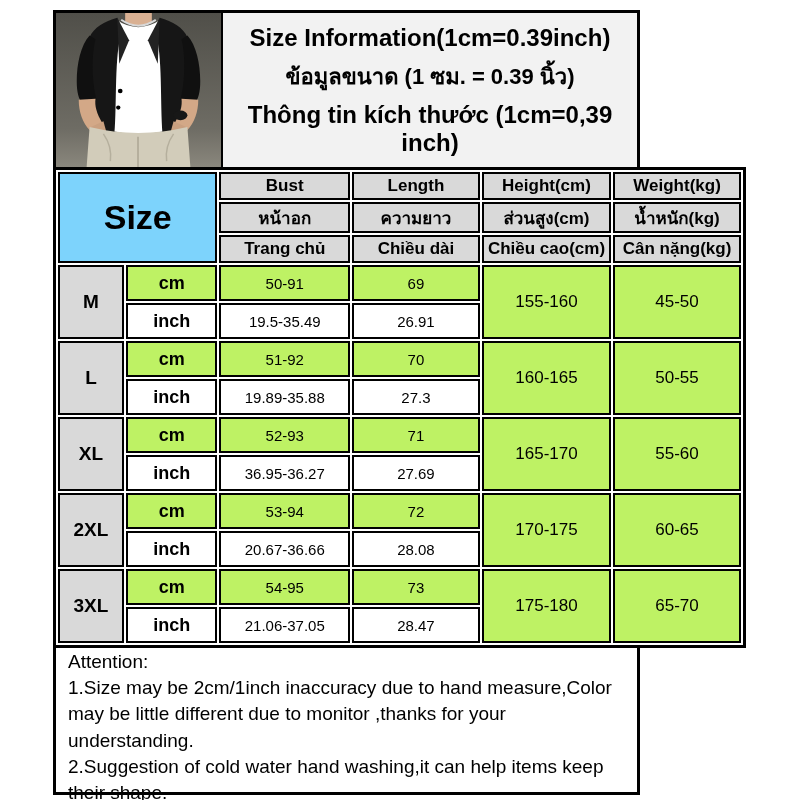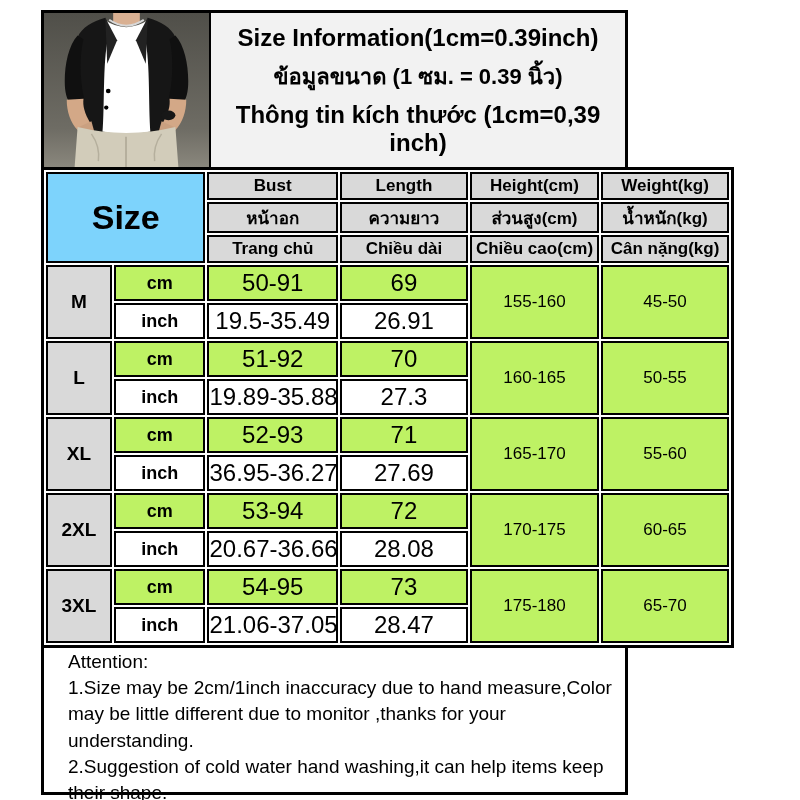--- a/index.html
+++ b/index.html
@@ -1,21 +1,21 @@
 <!DOCTYPE html>
 <html><head>
 <meta charset="utf-8">
 <style>
   html,body{margin:0;padding:0;}
   body{
     width:800px;height:800px;background:#ffffff;overflow:hidden;
     font-family:"Liberation Sans","DejaVu Sans",sans-serif;color:#000;
     position:relative;
   }
-  .sheet{position:absolute;left:41px;top:10px;width:587px;}
+  .sheet{position:absolute;left:53px;top:10px;width:587px;}
 
   
   .top-block{
     display:flex;border:3px solid #000;height:160px;box-sizing:border-box;
     background:#f2f2f2;
   }
   .photo-cell{width:167px;flex:0 0 167px;border-right:2px solid #000;box-sizing:border-box;overflow:hidden;}
   .photo-cell svg{display:block;width:100%;height:100%;}
   .title-cell{
     flex:1;display:flex;flex-direction:column;justify-content:center;align-items:center;
@@ -35,30 +35,30 @@
     padding:0;overflow:hidden;white-space:nowrap;
   }
   col.c-size{width:9.8%;}  col.c-unit{width:13.6%;}
   col.c-bust{width:19.4%;} col.c-len{width:19.0%;}
   col.c-hgt{width:19.2%;}  col.c-wgt{width:19.0%;}
 
   .hdr{background:#d9d9d9;font-weight:bold;font-size:17px;height:24px;}
   .corner{background:#7dd3fc;font-weight:bold;font-size:34px;}
   .size-lbl{background:#d9d9d9;font-weight:bold;font-size:19px;}
   .unit{font-weight:bold;font-size:18px;}
-  .val{font-weight:normal;font-size:24px;}
+  .val{font-weight:normal;font-size:15px;}
   tr.r-cm td{background:#bef264;height:32px;}
   tr.r-inch td{background:#ffffff;height:32px;}
   tr.r-cm td.size-lbl,tr.r-inch td.size-lbl{background:#d9d9d9;}
   td.merged{background:#efefef;font-weight:normal;font-size:17px;}
 
   
   .attention{
     border:3px solid #000;margin-top:-3px;box-sizing:border-box;
-    height:150px;padding:1px 6px 0 24px;background:#fff;
+    height:150px;padding:1px 6px 0 12px;background:#fff;
     font-size:19px;line-height:1.38;font-weight:normal;
   }
 </style>
 </head>
 <body>
 
 <div class="sheet">
 
   <div class="top-block">
     <div class="photo-cell">

